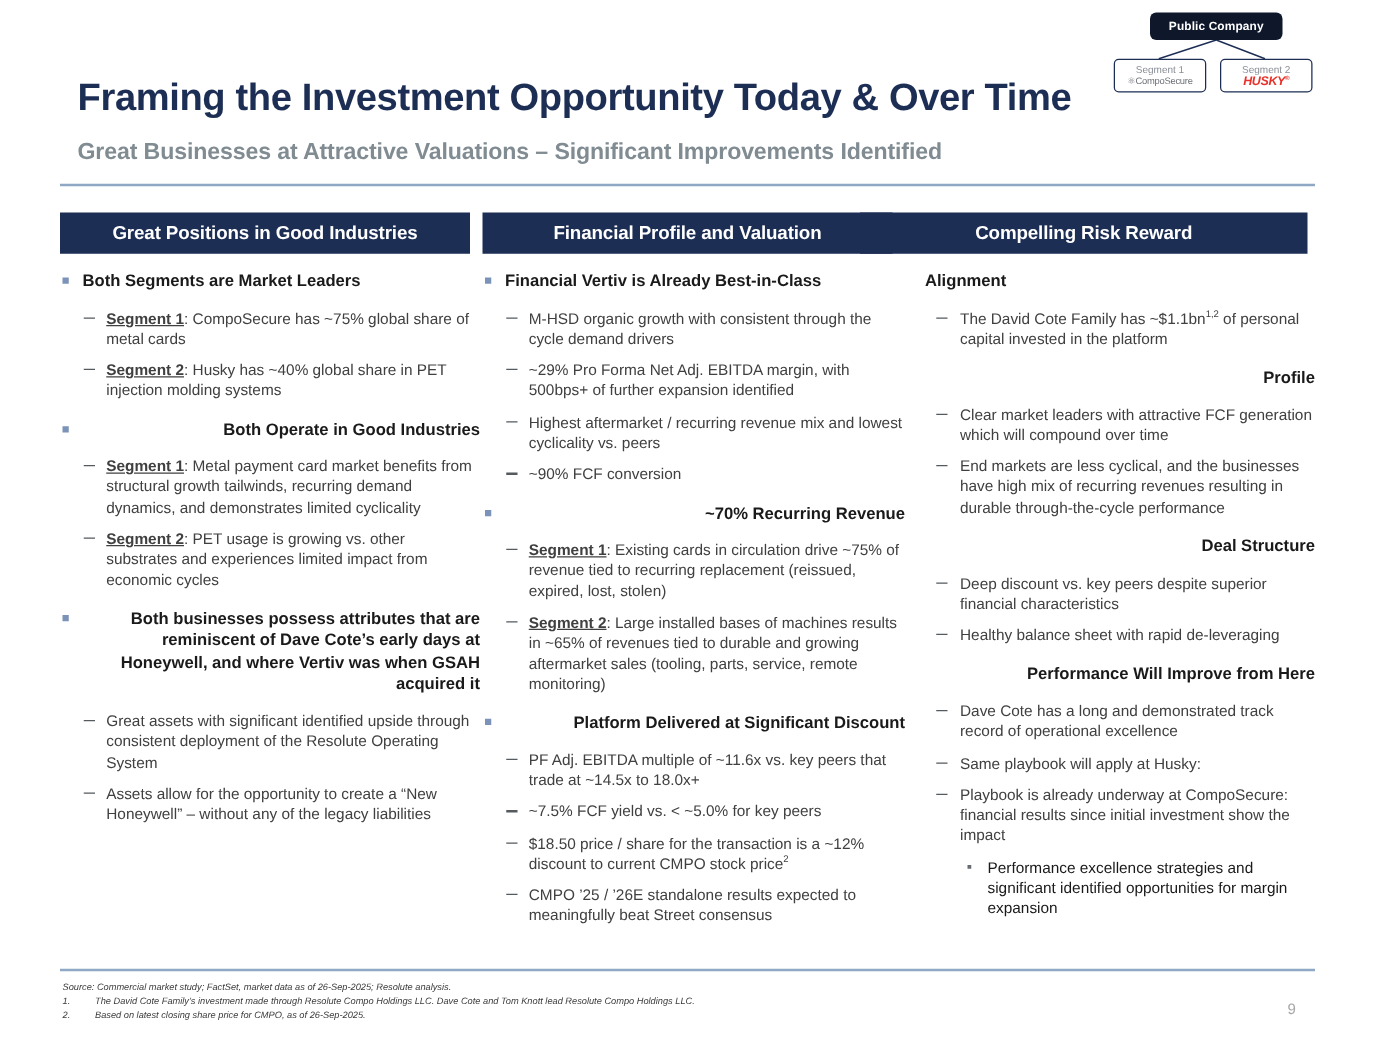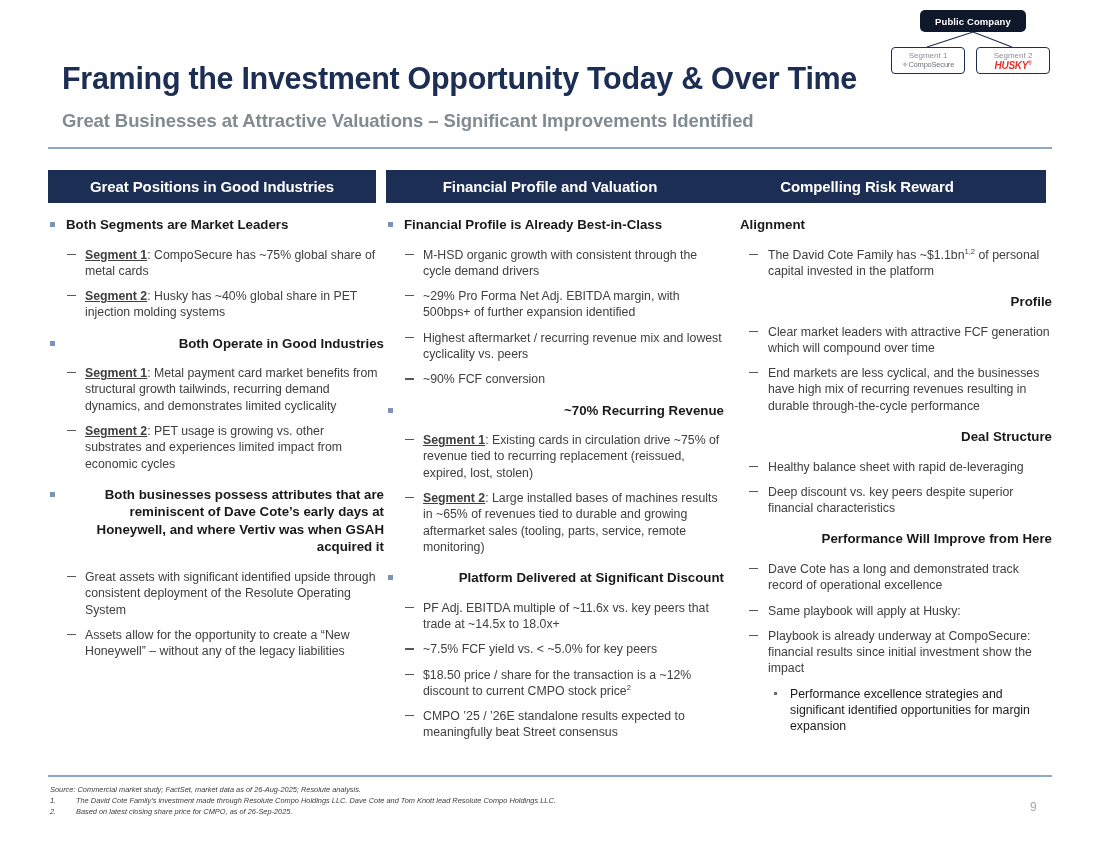--- a/index.html
+++ b/index.html
@@ -273,53 +273,53 @@
       <div class="lvl2"><span class="mk"></span><span class="seg">Segment 1</span><span>: CompoSecure has ~75% global share of metal cards</span></div>
       <div class="lvl2"><span class="mk"></span><span class="seg">Segment 2</span><span>: Husky has ~40% global share in PET injection molding systems</span></div>
       <div class="lvl1 gap-lead gap-big"><span class="mk"></span><span>Both Operate in Good Industries</span></div>
       <div class="lvl2"><span class="mk"></span><span class="seg">Segment 1</span><span>: Metal payment card market benefits from structural growth tailwinds, recurring demand dynamics, and demonstrates limited cyclicality</span></div>
       <div class="lvl2"><span class="mk"></span><span class="seg">Segment 2</span><span>: PET usage is growing vs. other substrates and experiences limited impact from economic cycles</span></div>
       <div class="lvl1 gap-lead gap-big"><span class="mk"></span><span>Both businesses possess attributes that are reminiscent of Dave Cote’s early days at Honeywell, and where Vertiv was when GSAH acquired it</span></div>
       <div class="lvl2"><span class="mk"></span><span>Great assets with significant identified upside through consistent deployment of the Resolute Operating System</span></div>
       <div class="lvl2"><span class="mk"></span><span>Assets allow for the opportunity to create a “New Honeywell” – without any of the legacy liabilities</span></div>
     </div>
   <div id="col-body-2" class="col-body">
-      <div class="lvl1 gap-big"><span class="mk"></span><span>Financial Profile is Already Best-in-Class</span></div>
+      <div class="lvl1 gap-big"><span class="mk"></span><span>Financial Vertiv is Already Best-in-Class</span></div>
       <div class="lvl2"><span class="mk"></span><span>M-HSD organic growth with consistent through the cycle demand drivers</span></div>
       <div class="lvl2"><span class="mk"></span><span>~29% Pro Forma Net Adj. EBITDA margin, with 500bps+ of further expansion identified</span></div>
       <div class="lvl2"><span class="mk"></span><span>Highest aftermarket / recurring revenue mix and lowest cyclicality vs. peers</span></div>
       <div class="lvl2"><span class="mk"></span><span>~90% FCF conversion</span></div>
       <div class="lvl1 gap-lead gap-big"><span class="mk"></span><span>~70% Recurring Revenue</span></div>
       <div class="lvl2"><span class="mk"></span><span class="seg">Segment 1</span><span>: Existing cards in circulation drive ~75% of revenue tied to recurring replacement (reissued, expired, lost, stolen)</span></div>
       <div class="lvl2"><span class="mk"></span><span class="seg">Segment 2</span><span>: Large installed bases of machines results in ~65% of revenues tied to durable and growing aftermarket sales (tooling, parts, service, remote monitoring)</span></div>
       <div class="lvl1 gap-lead gap-big"><span class="mk"></span><span>Platform Delivered at Significant Discount</span></div>
       <div class="lvl2"><span class="mk"></span><span>PF Adj. EBITDA multiple of ~11.6x vs. key peers that trade at ~14.5x to 18.0x+</span></div>
       <div class="lvl2"><span class="mk"></span><span>~7.5% FCF yield vs. &lt; ~5.0% for key peers</span></div>
       <div class="lvl2"><span class="mk"></span><span>$18.50 price / share for the transaction is a ~12% discount to current CMPO stock price</span><sup>2</sup></div>
       <div class="lvl2"><span class="mk"></span><span>CMPO ’25 / ’26E standalone results expected to meaningfully beat Street consensus</span></div>
     </div>
   <div id="col-body-3" class="col-body">
       <div class="lvl1 nomark gap-big"><span>Alignment</span></div>
       <div class="lvl2"><span class="mk"></span><span>The David Cote Family has ~$1.1bn</span><sup>1,2</sup><span> of personal capital invested in the platform</span></div>
       <div class="lvl1 nomark gap-lead gap-big"><span>Profile</span></div>
       <div class="lvl2"><span class="mk"></span><span>Clear market leaders with attractive FCF generation which will compound over time</span></div>
       <div class="lvl2"><span class="mk"></span><span>End markets are less cyclical, and the businesses have high mix of recurring revenues resulting in durable through-the-cycle performance</span></div>
       <div class="lvl1 nomark gap-lead gap-big"><span>Deal Structure</span></div>
+      <div class="lvl2"><span class="mk"></span><span>Deep discount vs. key peers despite superior financial characteristics</span></div>
       <div class="lvl2"><span class="mk"></span><span>Healthy balance sheet with rapid de-leveraging</span></div>
-      <div class="lvl2"><span class="mk"></span><span>Deep discount vs. key peers despite superior financial characteristics</span></div>
       <div class="lvl1 nomark gap-lead gap-big"><span>Performance Will Improve from Here</span></div>
       <div class="lvl2"><span class="mk"></span><span>Dave Cote has a long and demonstrated track record of operational excellence</span></div>
       <div class="lvl2"><span class="mk"></span><span>Same playbook will apply at Husky:</span></div>
       <div class="lvl2"><span class="mk"></span><span>Playbook is already underway at CompoSecure: financial results since initial investment show the impact</span></div>
       <div class="lvl3"><span class="mk"></span><span>Performance excellence strategies and significant identified opportunities for margin expansion</span></div>
     </div>
 
   <div id="footer-rule"></div>
   <div id="footnotes">
-    <div>Source: Commercial market study; FactSet, market data as of 26-Aug-2025; Resolute analysis.</div>
+    <div>Source: Commercial market study; FactSet, market data as of 26-Sep-2025; Resolute analysis.</div>
     <div class="fn-row">
       <span class="fn-num">1.</span>
       <span>The David Cote Family’s investment made through Resolute Compo Holdings LLC. Dave Cote and Tom Knott lead Resolute Compo Holdings LLC.</span>
     </div>
     <div class="fn-row">
       <span class="fn-num">2.</span>
       <span>Based on latest closing share price for CMPO, as of 26-Sep-2025.</span>
     </div>
   </div>
   <div id="page-number">9</div>

